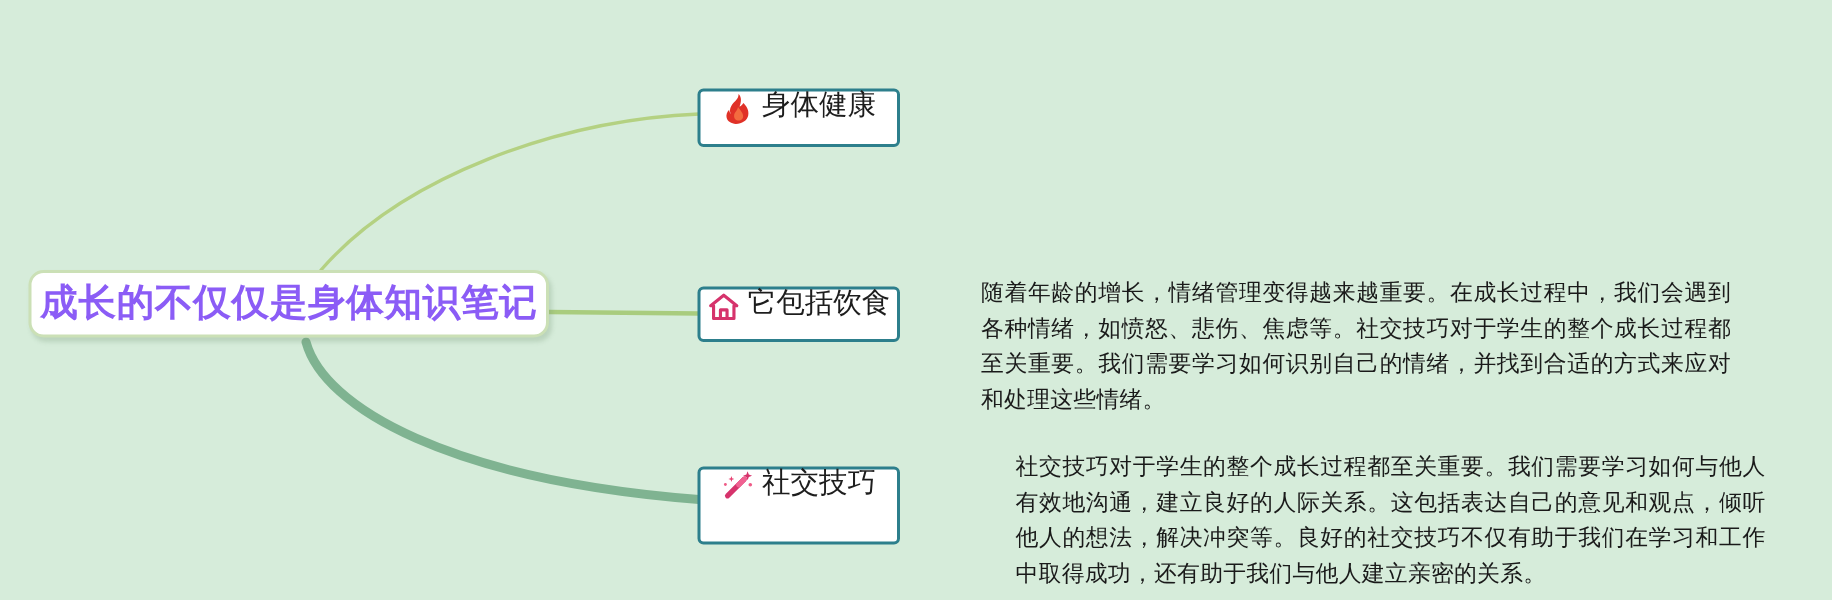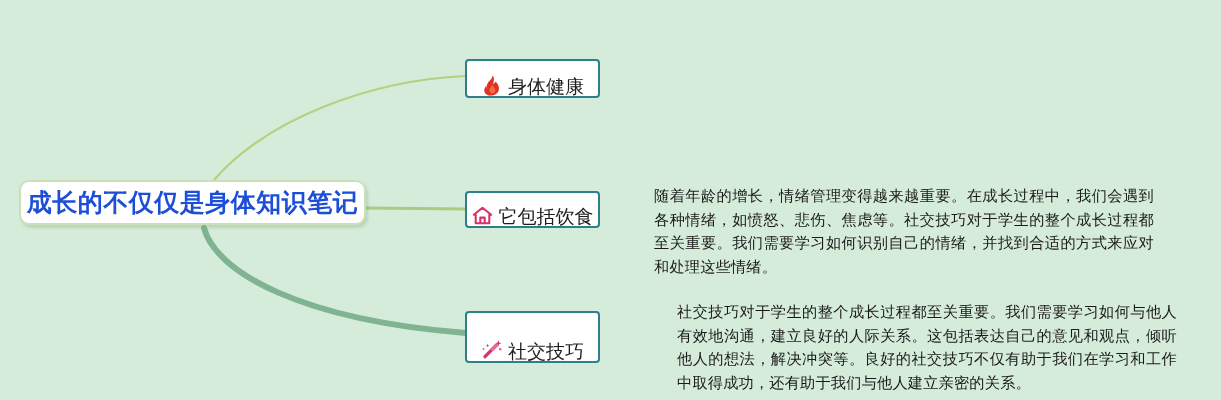--- a/index.html
+++ b/index.html
@@ -45,35 +45,35 @@
     border-radius: 10px;
     box-shadow: 2px 3px 3px rgba(120,150,120,0.28);
     display: flex;
     align-items: center;
     justify-content: center;
     z-index: 3;
   }
   #root-node .root-label {
     font-size: 25px;
     font-weight: bold;
-    color: #1d4ed8;
+    color: #8b5cf6;
     letter-spacing: 0.5px;
     white-space: nowrap;
     line-height: 1;
   }
 
   
   .topic-node {
     position: absolute;
     box-sizing: border-box;
     background: #ffffff;
     border: 2px solid #2d7f8c;
     border-radius: 4px;
     display: flex;
-    align-items: flex-end;
+    align-items: flex-start;
     justify-content: center;
     gap: 5px;
     padding: 0 12px;
     z-index: 3;
   }
   .topic-node .topic-label {
     font-size: 19px;
     font-weight: 500;
     color: #1d1d1d;
     white-space: nowrap;

